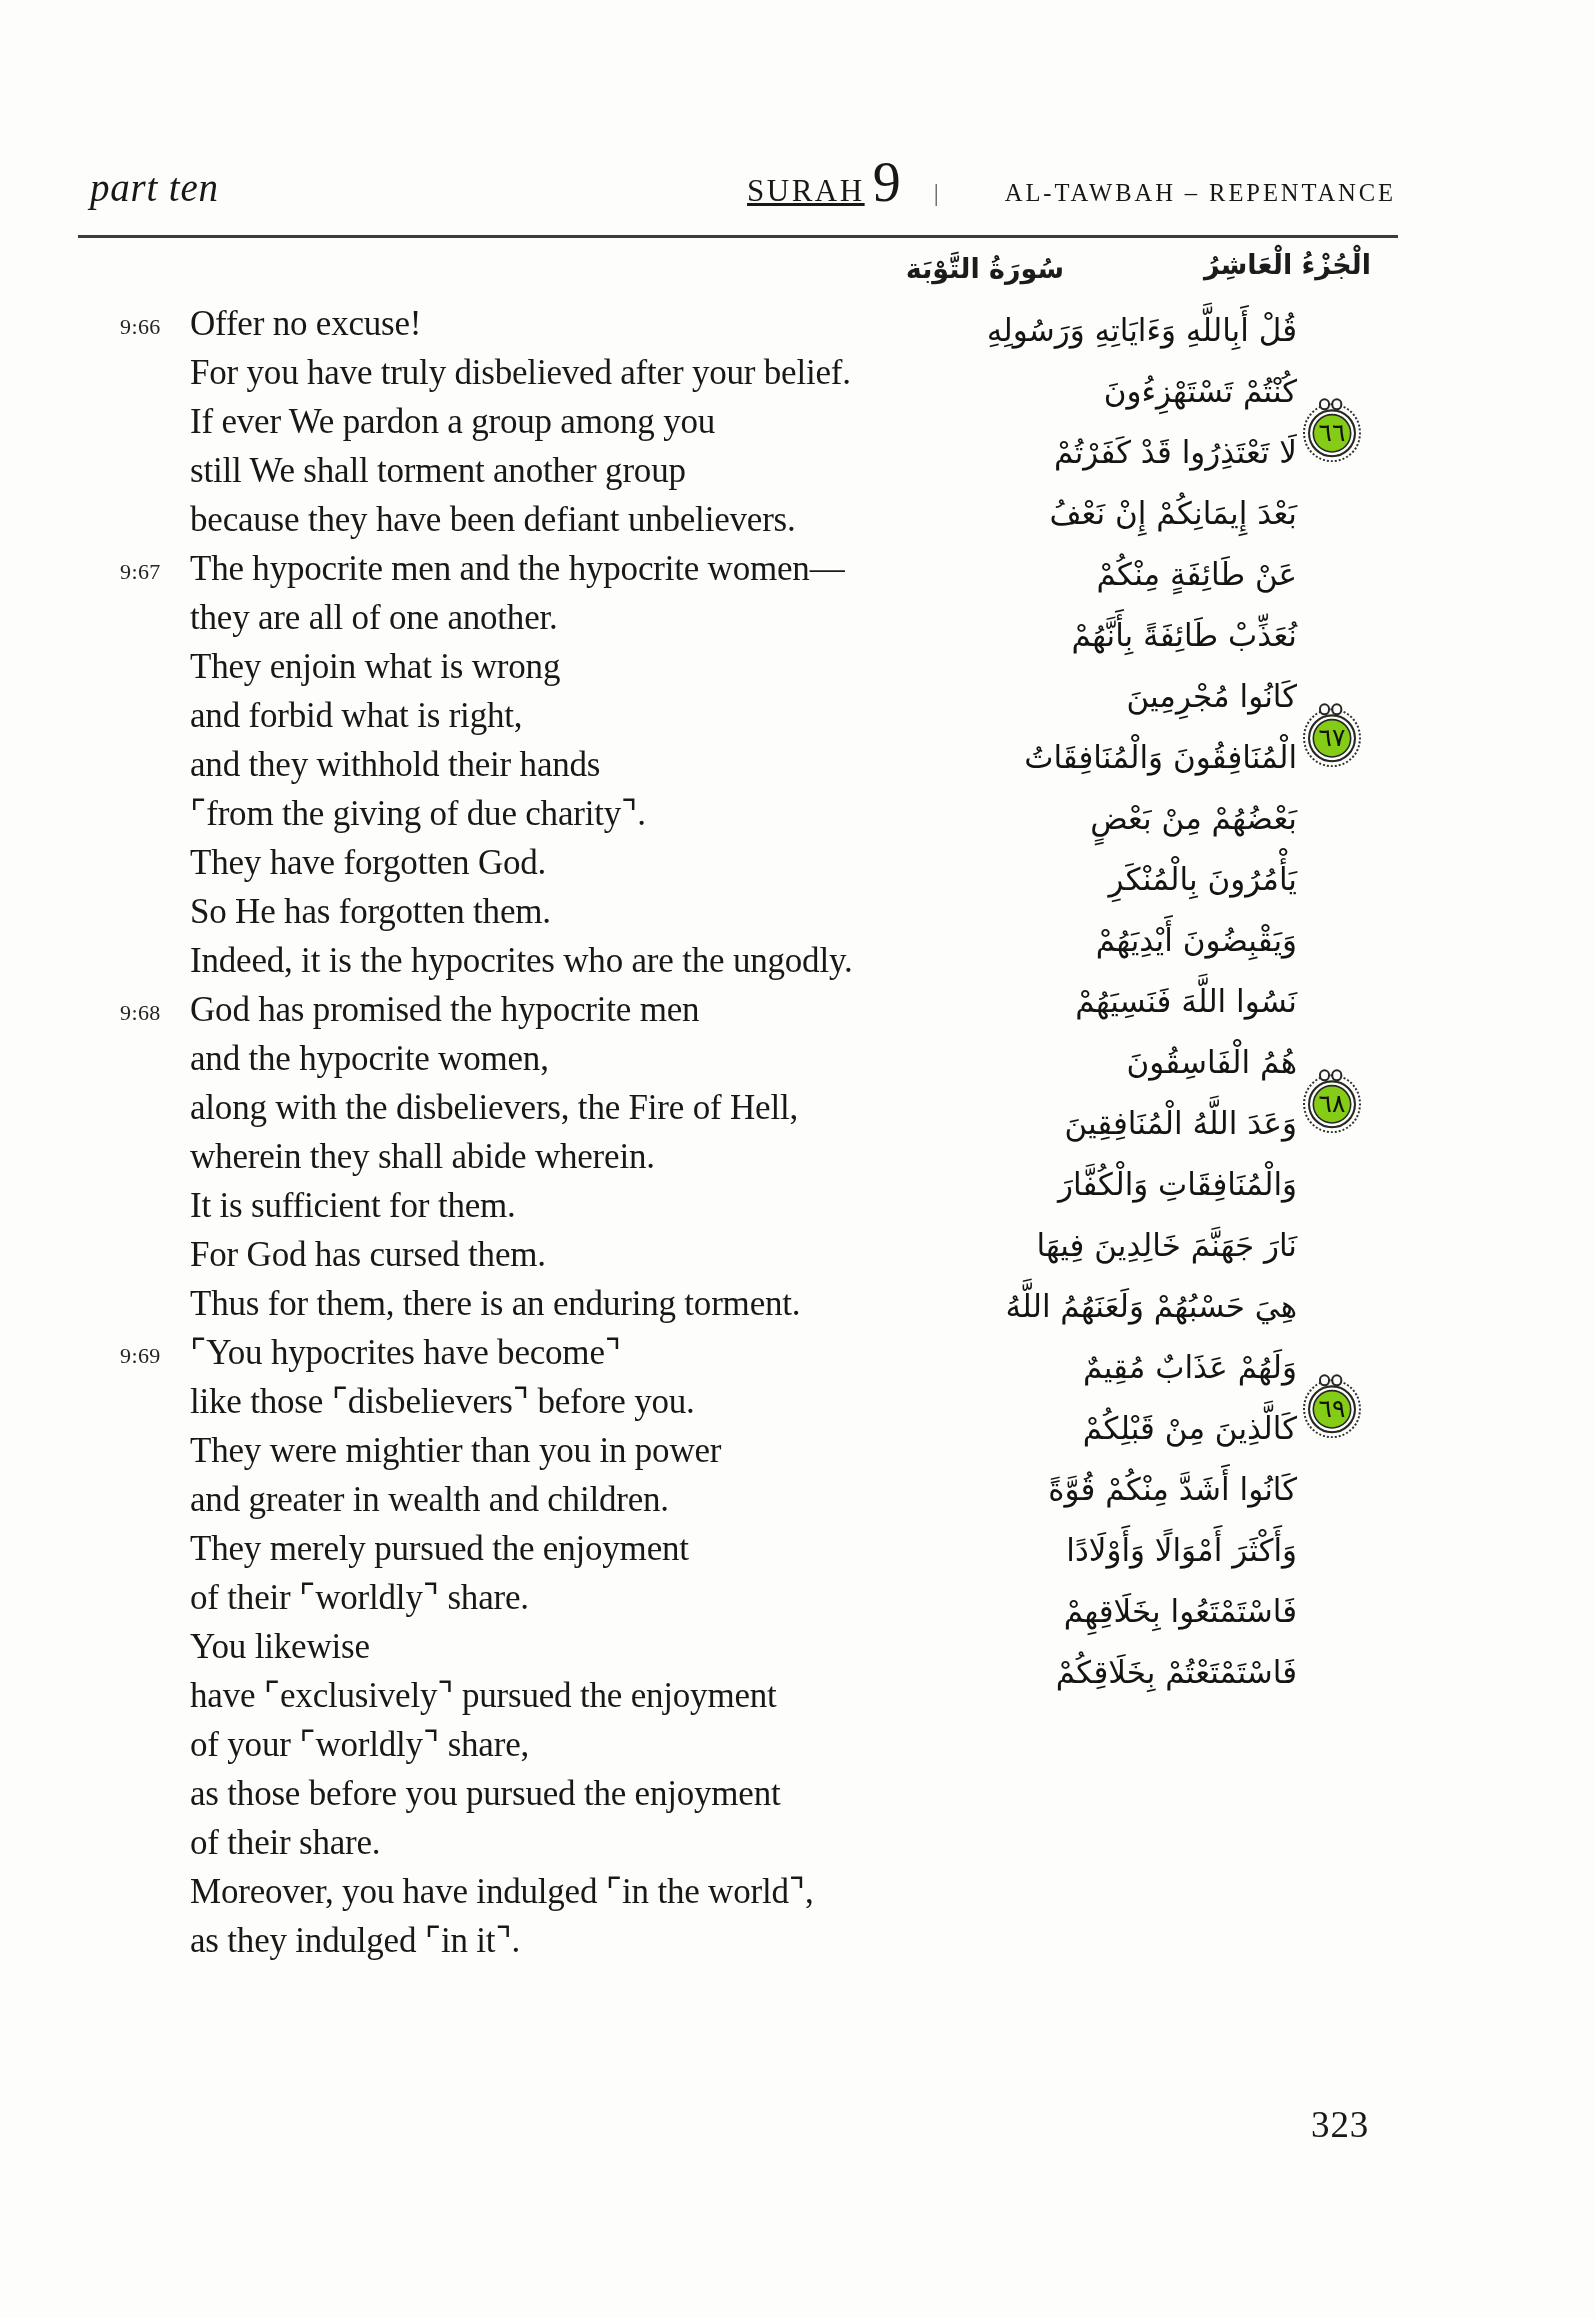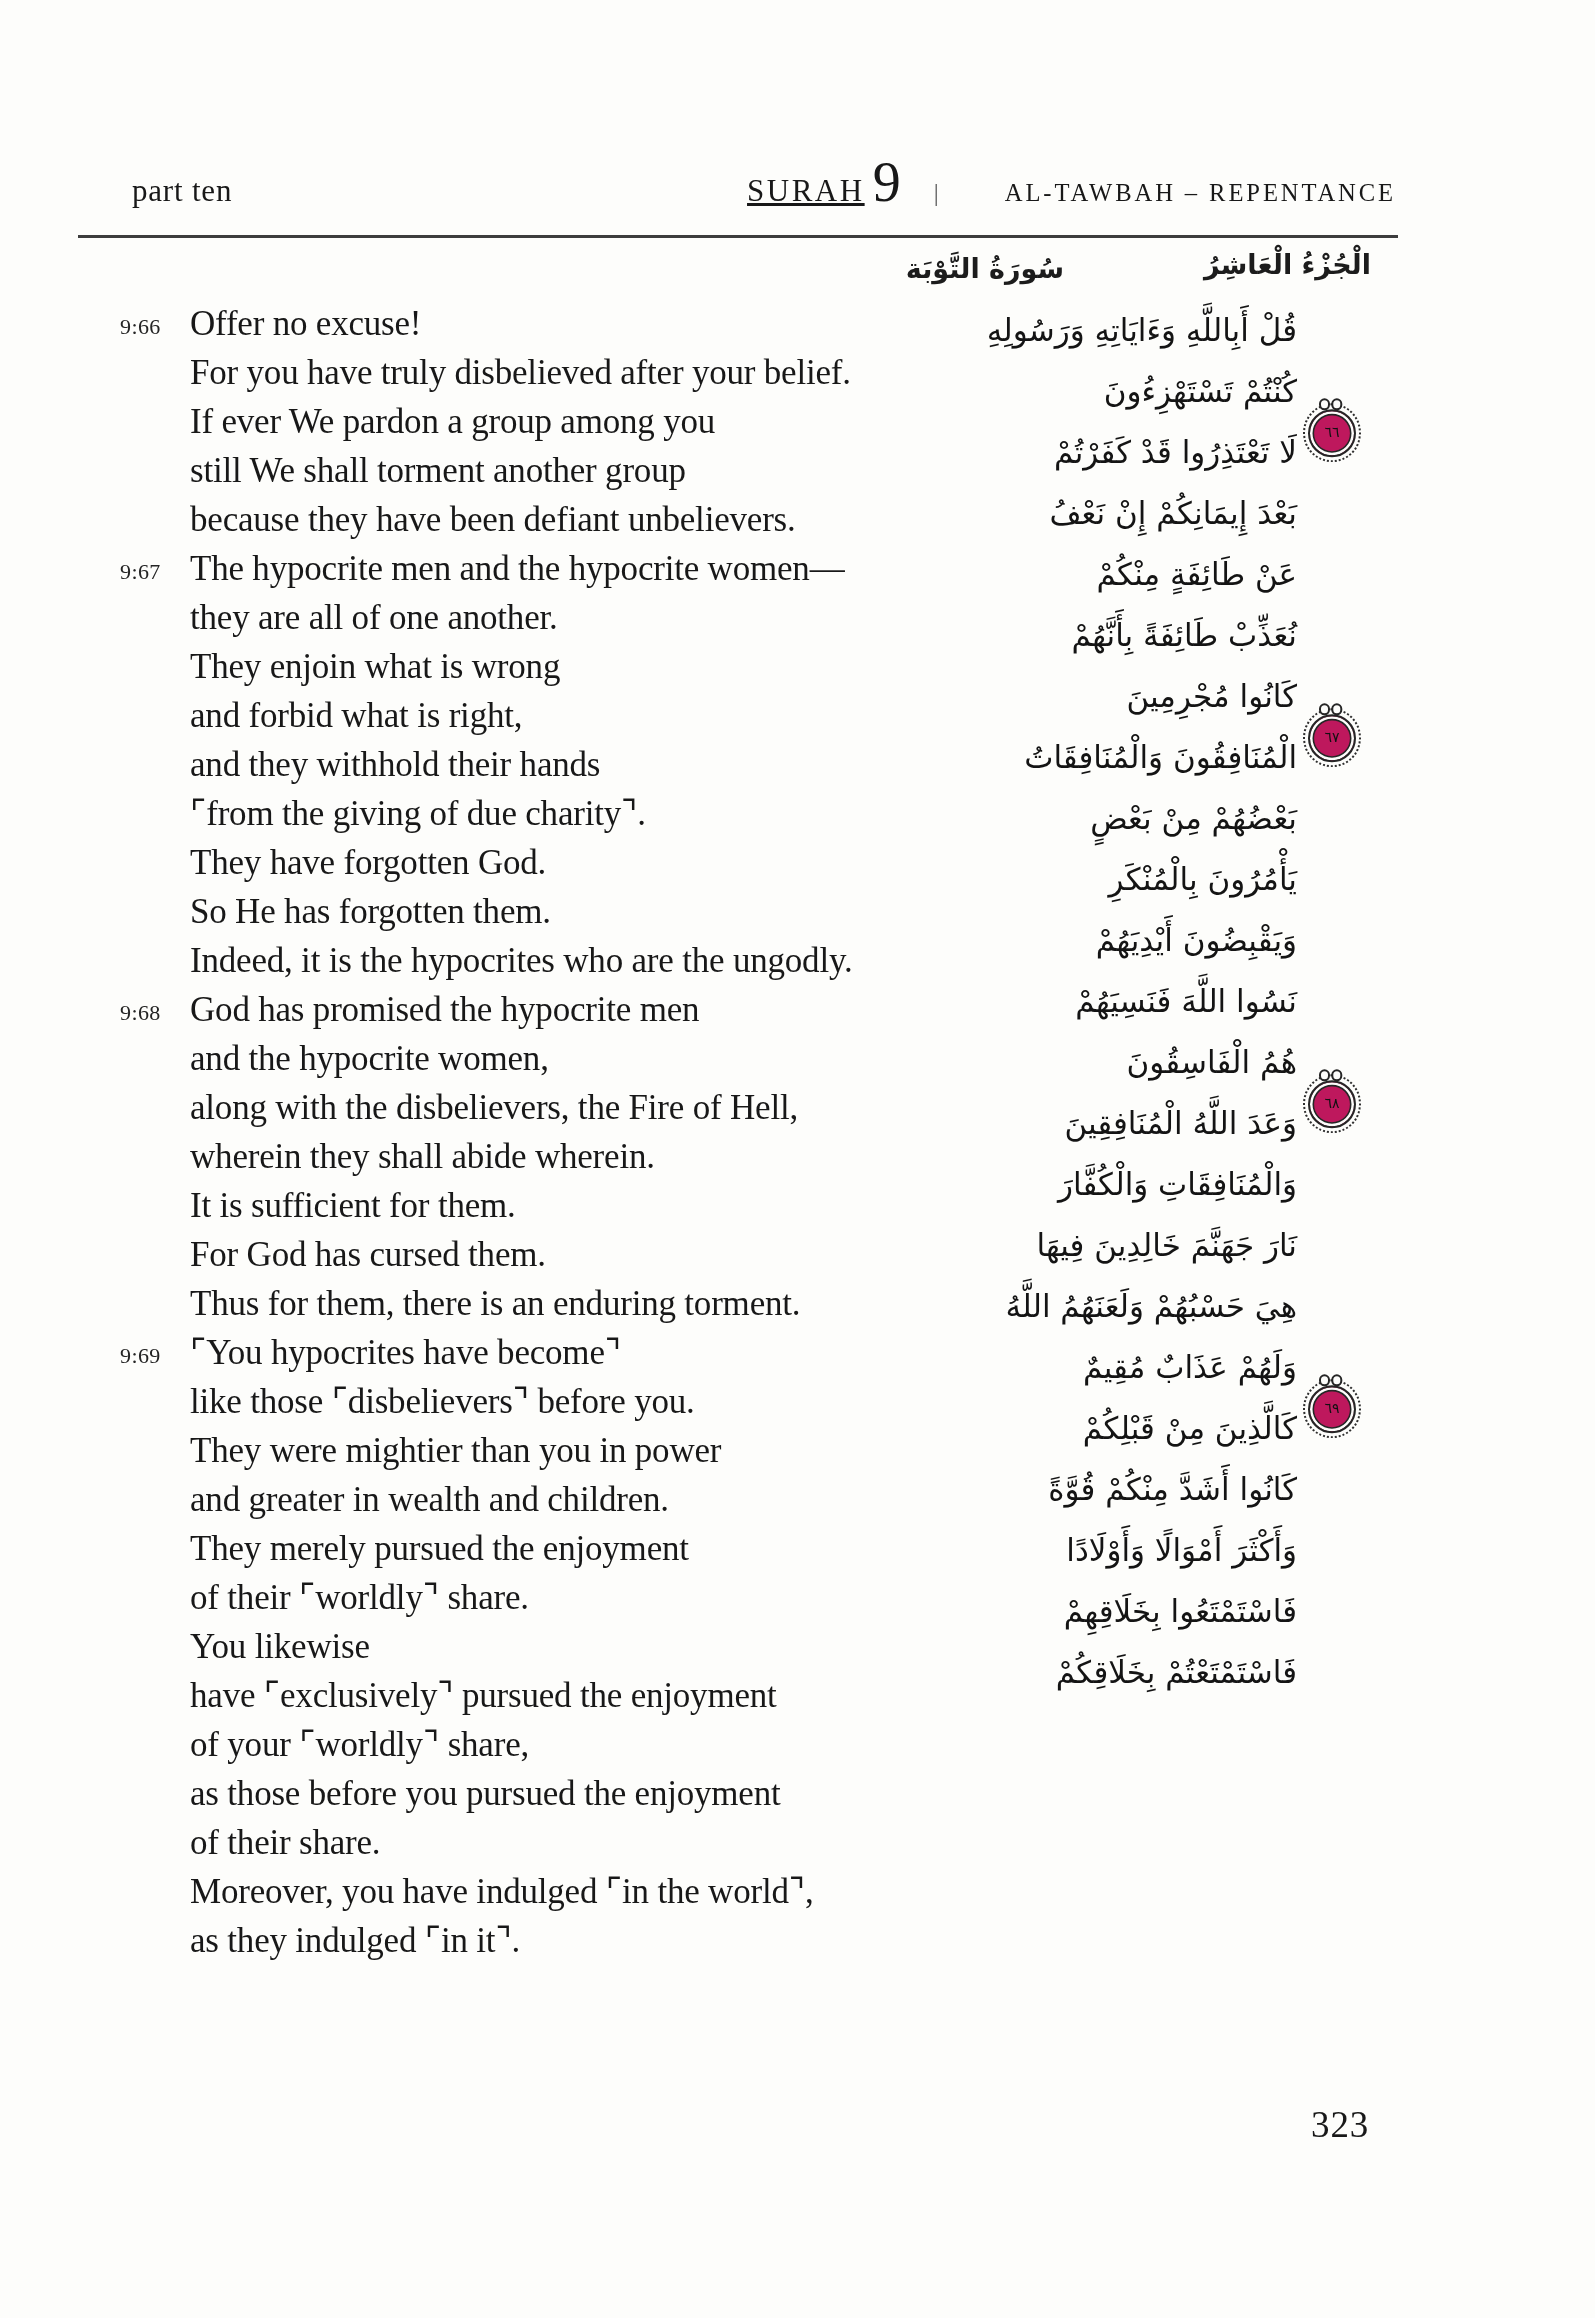--- a/index.html
+++ b/index.html
@@ -13,21 +13,21 @@
     font-family:"Liberation Serif","DejaVu Serif",serif;
     overflow:hidden;
   }
 
   
   .header-band {
     position:absolute; top:154px; left:90px; right:199px;
     display:flex; align-items:baseline;
   }
   .part-label {
-    font-size:31px; letter-spacing:0.8px;margin-left:42px;
+    font-style:italic; font-size:39px; letter-spacing:0.8px;
   }
   .header-right {
     margin-left:auto; display:flex; align-items:baseline;
   }
   .surah-word {
     font-size:31px; letter-spacing:2.5px;text-decoration:underline;
   }
   .surah-number {
     font-size:56px; line-height:1; margin-left:8.2px; font-weight:500;
   }
@@ -78,23 +78,23 @@
   }
   .marker-slot {
     flex:0 0 70px; display:flex; justify-content:center; align-items:center;
   }
   .verse-marker {
     position:relative;
     width:44px; height:44px;
     border:2.5px solid #262626; border-radius:50%;
     box-shadow: inset 0 0 0 2.5px #fdfdfb, inset 0 0 0 4.1px #262626;
     text-align:center; line-height:43px;
-    font-family:"DejaVu Sans",sans-serif; font-size:14px; color:#111;
+    font-family:"DejaVu Sans",sans-serif; font-size:25px; color:#111;
     transform:translateY(-19.7px);
-    background:#be185d;
+    background:#84cc16;
   }
   .verse-marker:empty { display:none; }
   .verse-marker::before {
     content:""; position:absolute; inset:-7.4px;
     border:2.5px dotted #2e2e2e; border-radius:50%;
   }
   .verse-marker::after {
     content:""; position:absolute; top:-12.3px; left:9px;
     width:7.4px; height:7.4px; border:2px solid #262626; border-radius:50%;
     background:#fdfdfb;

